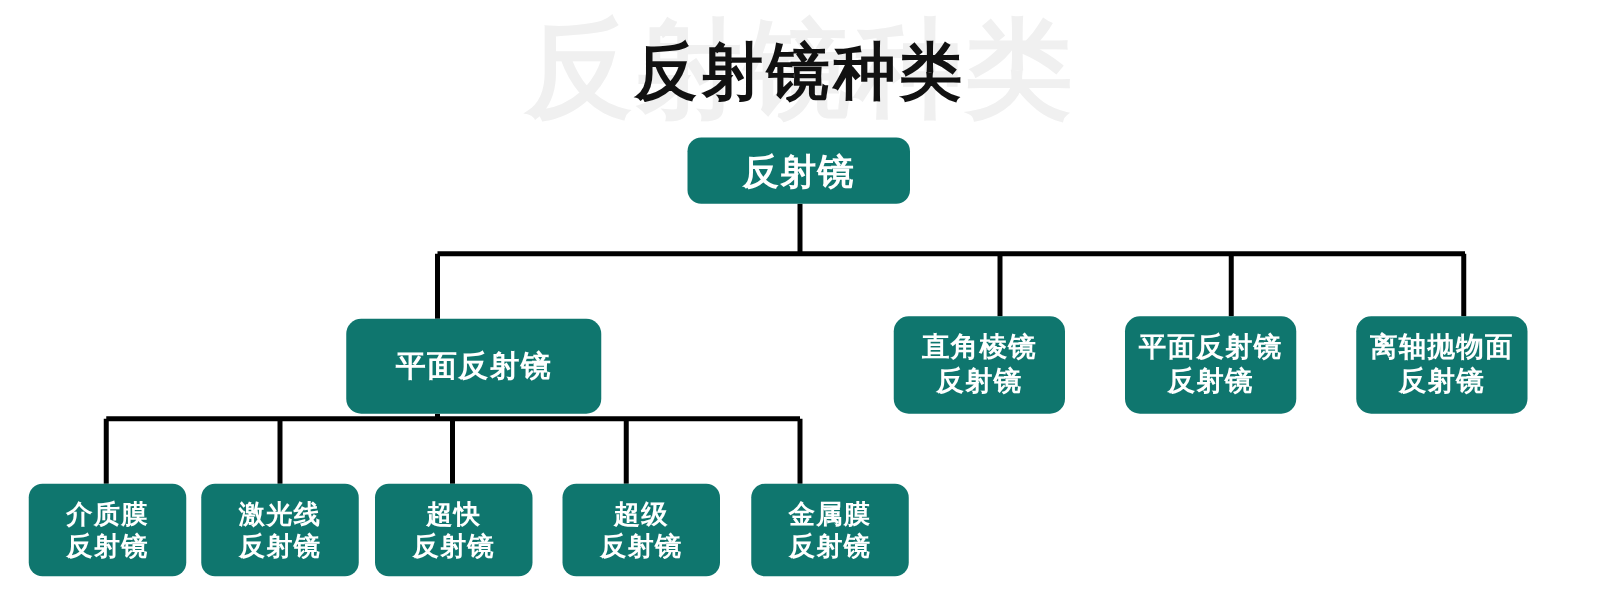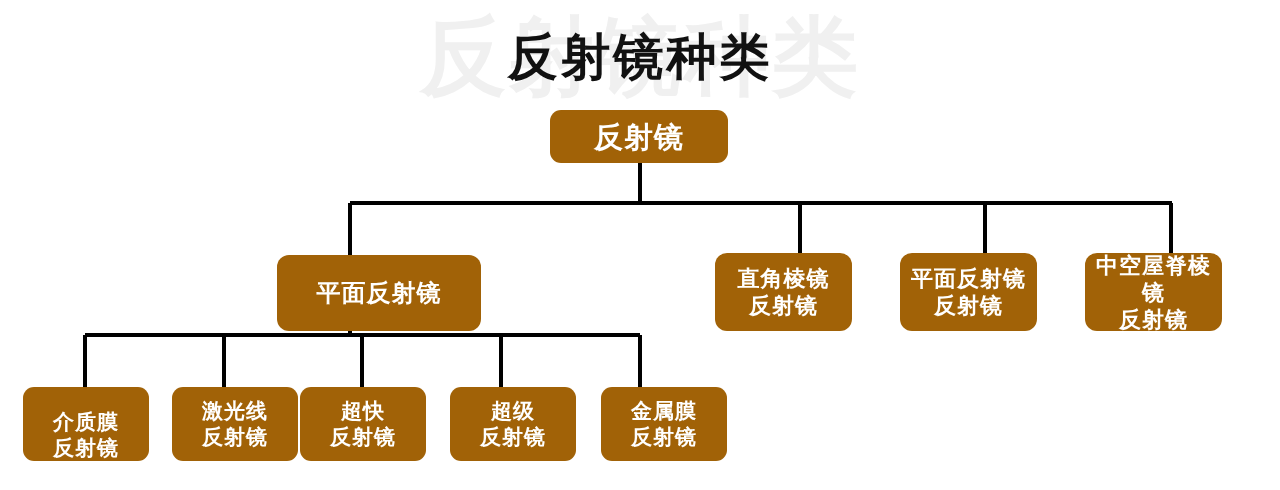--- a/index.html
+++ b/index.html
@@ -61,21 +61,21 @@
     top: 0;
     width: 1280px;
     height: 490px;
     z-index: 2;
     pointer-events: none;
   }
 
   
   .node {
     position: absolute;
-    background: #a16207;
+    background: #0f766e;
     border-radius: 10px;
     color: #ffffff;
     font-weight: bold;
     display: flex;
     align-items: center;
     justify-content: center;
     text-align: center;
     z-index: 4;
     box-sizing: border-box;
     letter-spacing: 1px;
@@ -115,22 +115,22 @@
   .branch-2 { left: 1085px; }
 
   .node-leaf {
     top: 387px;
     width: 126px;
     height: 74px;
     font-size: 21px;
     line-height: 26px;
     border-radius: 11px;
   }
-  .leaf-0 { left: 23px; align-items: flex-end; }
-  .leaf-1 { left: 172px; }
+  .leaf-0 { left: 23px; }
+  .leaf-1 { left: 161px; }
   .leaf-2 { left: 300px; }
   .leaf-3 { left: 438px; margin-left: 12px; }
   .leaf-4 { left: 601px; }
 </style>
 </head>
 <body>
 
 <div id="canvas">
 
   <div class="title-watermark">反射镜种类</div>
@@ -173,21 +173,21 @@
     </div>
   </div>
   <div class="node node-branch branch-1">
     <div>
       <span>平面反射镜</span>
       <span>反射镜</span>
     </div>
   </div>
   <div class="node node-branch branch-2">
     <div>
-      <span>中空屋脊棱镜</span>
+      <span>离轴抛物面</span>
       <span>反射镜</span>
     </div>
   </div>
 
   <div class="node node-leaf leaf-0">
     <div>
       <span>介质膜</span>
       <span>反射镜</span>
     </div>
   </div>

